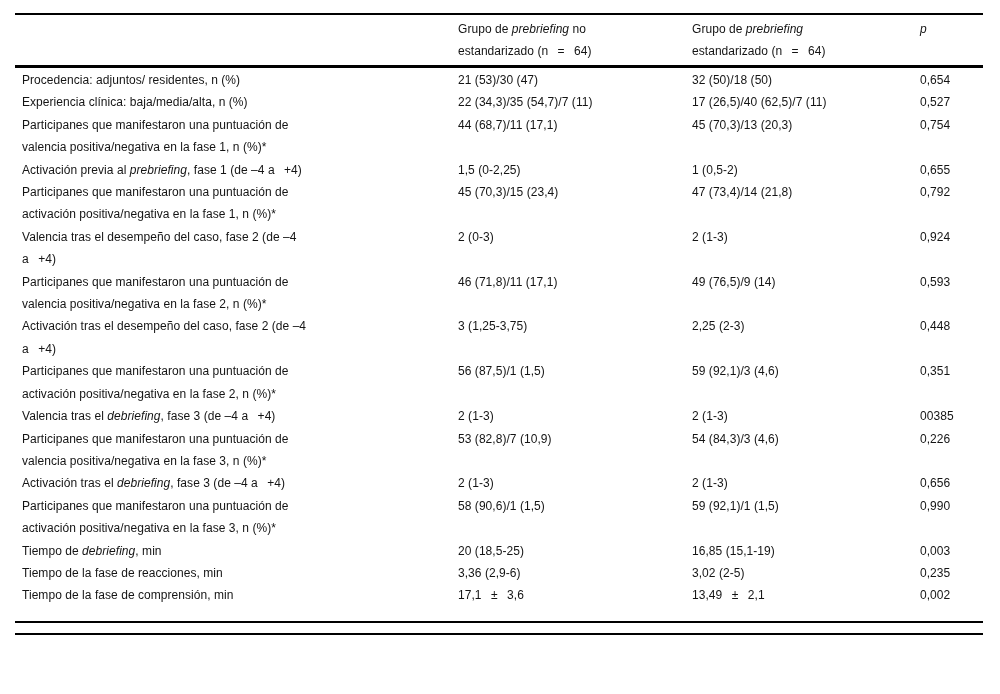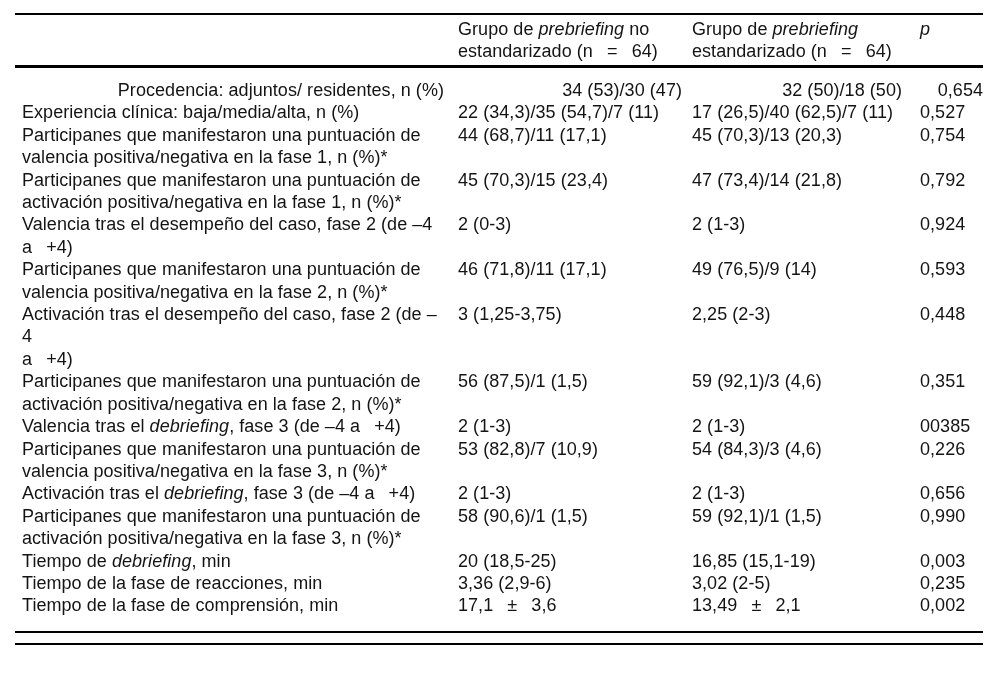--- a/index.html
+++ b/index.html
@@ -18,38 +18,38 @@
   .page {
     box-sizing: border-box;
     padding: 13px 17px 0 15px;
   }
   table.results {
     width: 968px;
     border-collapse: collapse;
     table-layout: fixed;
     border-top: 2px solid #000;
     border-bottom: 2px solid #000;
-    font-size: 18px;
+    font-size: 12px;
   }
   td {
     vertical-align: top;
     white-space: pre-line;
     padding: 0;
     letter-spacing: 0.05px;
   }
   thead td {
     border-bottom: 3px solid #000;
     line-height: 21.5px;
     padding-top: 4px;
     padding-bottom: 3px;
   }
   tbody td {
     line-height: 22.4px;
   }
-  tbody tr:first-child td { padding-top: 11px; text-align: right; }
+  tbody tr:first-child td { padding-top: 1px; }
   tbody tr:last-child td  { padding-bottom: 14px; }
   td.c0 { padding-left: 7px; padding-right: 14px; }
   td.c1 { padding-right: 10px; }
   td.c2 { padding-right: 10px; }
   td.c3 { padding-left: 8px; }
   td.bold { font-weight: 400; }
   i { font-style: italic; }
   .end-rule {
     width: 968px;
     height: 2px;
@@ -74,36 +74,42 @@
           <td class="c1">Grupo de <i>prebriefing</i> no
 estandarizado (n  =  64)</td>
           <td class="c2">Grupo de <i>prebriefing</i>
 estandarizado (n  =  64)</td>
           <td class="c3"><i>p</i></td>
         </tr>
     </thead>
     <tbody id="body">
         <tr>
           <td class="c0">Procedencia: adjuntos/ residentes, n (%)</td>
-          <td class="c1">34 (53)/30 (47)</td>
+          <td class="c1">21 (53)/30 (47)</td>
           <td class="c2">32 (50)/18 (50)</td>
           <td class="c3">0,654</td>
         </tr>
         <tr>
           <td class="c0">Experiencia clínica: baja/media/alta, n (%)</td>
           <td class="c1">22 (34,3)/35 (54,7)/7 (11)</td>
           <td class="c2">17 (26,5)/40 (62,5)/7 (11)</td>
           <td class="c3">0,527</td>
         </tr>
         <tr>
           <td class="c0">Participanes que manifestaron una puntuación de
 valencia positiva/negativa en la fase 1, n (%)*</td>
           <td class="c1">44 (68,7)/11 (17,1)</td>
           <td class="c2">45 (70,3)/13 (20,3)</td>
           <td class="c3">0,754</td>
+        </tr>
+        <tr>
+          <td class="c0">Activación previa al <i>prebriefing</i>, fase 1 (de –4 a  +4)</td>
+          <td class="c1">1,5 (0-2,25)</td>
+          <td class="c2">1 (0,5-2)</td>
+          <td class="c3">0,655</td>
         </tr>
         <tr>
           <td class="c0">Participanes que manifestaron una puntuación de
 activación positiva/negativa en la fase 1, n (%)*</td>
           <td class="c1">45 (70,3)/15 (23,4)</td>
           <td class="c2">47 (73,4)/14 (21,8)</td>
           <td class="c3">0,792</td>
         </tr>
         <tr>
           <td class="c0">Valencia tras el desempeño del caso, fase 2 (de –4

